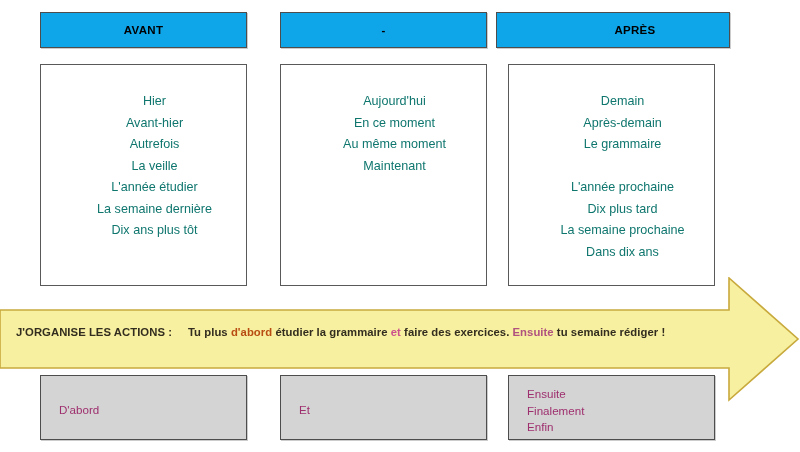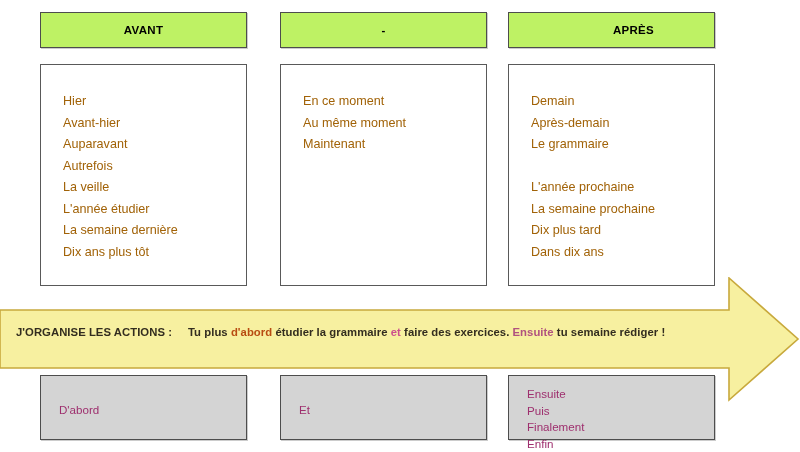--- a/index.html
+++ b/index.html
@@ -18,21 +18,21 @@
     position: relative;
     width: 800px;
     height: 452px;
   }
 
   
   .abs { position: absolute; box-sizing: border-box; }
 
   
   .hdr {
-    background: #bef264;
+    background: #0ea5e9;
     border: 1.5px solid #4d4d4d;
     box-shadow: 1px 1px 0 rgba(0,0,0,0.20);
     display: flex;
     align-items: center;
     justify-content: center;
   }
   .hdr-label {
     font-size: 11.5px;
     font-weight: bold;
     color: #000000;
@@ -40,24 +40,25 @@
   }
 
   
   .listbox {
     background: #ffffff;
     border: 1px solid #595959;
     padding: 26px 0 0 22px;
   }
   .listbox .row {
     font-size: 12.6px;
-    color: #a16207;
+    color: #0f766e;
     line-height: 21.5px;
     white-space: pre;
     min-height: 21.5px;
+    text-align: center;
   }
   .listbox.col3 { }
 
   
   .arrow-wrap {
     position: absolute;
     left: 0px;
     top: 277px;
     width: 800px;
     height: 125px;
@@ -100,49 +101,49 @@
 <div id="canvas">
 
   <div class="abs hdr" style="left:40px; top:12px; width:207px; height:36px;">
     <span class="hdr-label">AVANT</span>
   </div>
 
   <div class="abs hdr" style="left:280px; top:12px; width:207px; height:36px;">
     <span class="hdr-label">-</span>
   </div>
 
-  <div class="abs hdr" style="left:508px; top:12px; width:207px; height:36px;padding-left:44px;">
+  <div class="abs hdr" style="left:496px; top:12px; width:234px; height:36px;padding-left:44px;">
     <span class="hdr-label">APRÈS</span>
   </div>
 
   <div class="abs listbox" style="left:40px; top:64px; width:207px; height:222px;">
     <div class="row">Hier</div>
     <div class="row">Avant-hier</div>
-    <div class="row">Auparavant</div>
     <div class="row">Autrefois</div>
     <div class="row">La veille</div>
     <div class="row">L'année étudier</div>
     <div class="row">La semaine dernière</div>
     <div class="row">Dix ans plus tôt</div>
   </div>
 
   <div class="abs listbox" style="left:280px; top:64px; width:207px; height:222px;">
+    <div class="row">Aujourd'hui</div>
     <div class="row">En ce moment</div>
     <div class="row">Au même moment</div>
     <div class="row">Maintenant</div>
   </div>
 
   <div class="abs listbox col3" style="left:508px; top:64px; width:207px; height:222px;">
     <div class="row">Demain</div>
     <div class="row">Après-demain</div>
     <div class="row">Le grammaire</div>
     <div class="row"></div>
     <div class="row">L'année prochaine</div>
+    <div class="row">Dix plus tard</div>
     <div class="row">La semaine prochaine</div>
-    <div class="row">Dix plus tard</div>
     <div class="row">Dans dix ans</div>
   </div>
 
   <div class="arrow-wrap">
     <svg width="800" height="125" viewBox="0 0 800 125">
       <polygon points="0,33 729,33 729,1 798,62 729,123 729,91 0,91" fill="#f7f0a0" stroke="#c8a93c" stroke-width="1.6" stroke-linejoin="miter"></polygon>
     </svg>
   </div>
 
   <div class="banner-text">
@@ -152,18 +153,17 @@
   <div class="abs botbox single" style="left:40px; top:375px; width:207px; height:65px;">
     <div class="brow">D'abord</div>
   </div>
 
   <div class="abs botbox single" style="left:280px; top:375px; width:207px; height:65px;">
     <div class="brow">Et</div>
   </div>
 
   <div class="abs botbox" style="left:508px; top:375px; width:207px; height:65px;">
     <div class="brow">Ensuite</div>
-    <div class="brow">Puis</div>
     <div class="brow">Finalement</div>
     <div class="brow">Enfin</div>
   </div>
 
 </div>
 
 </body></html>

